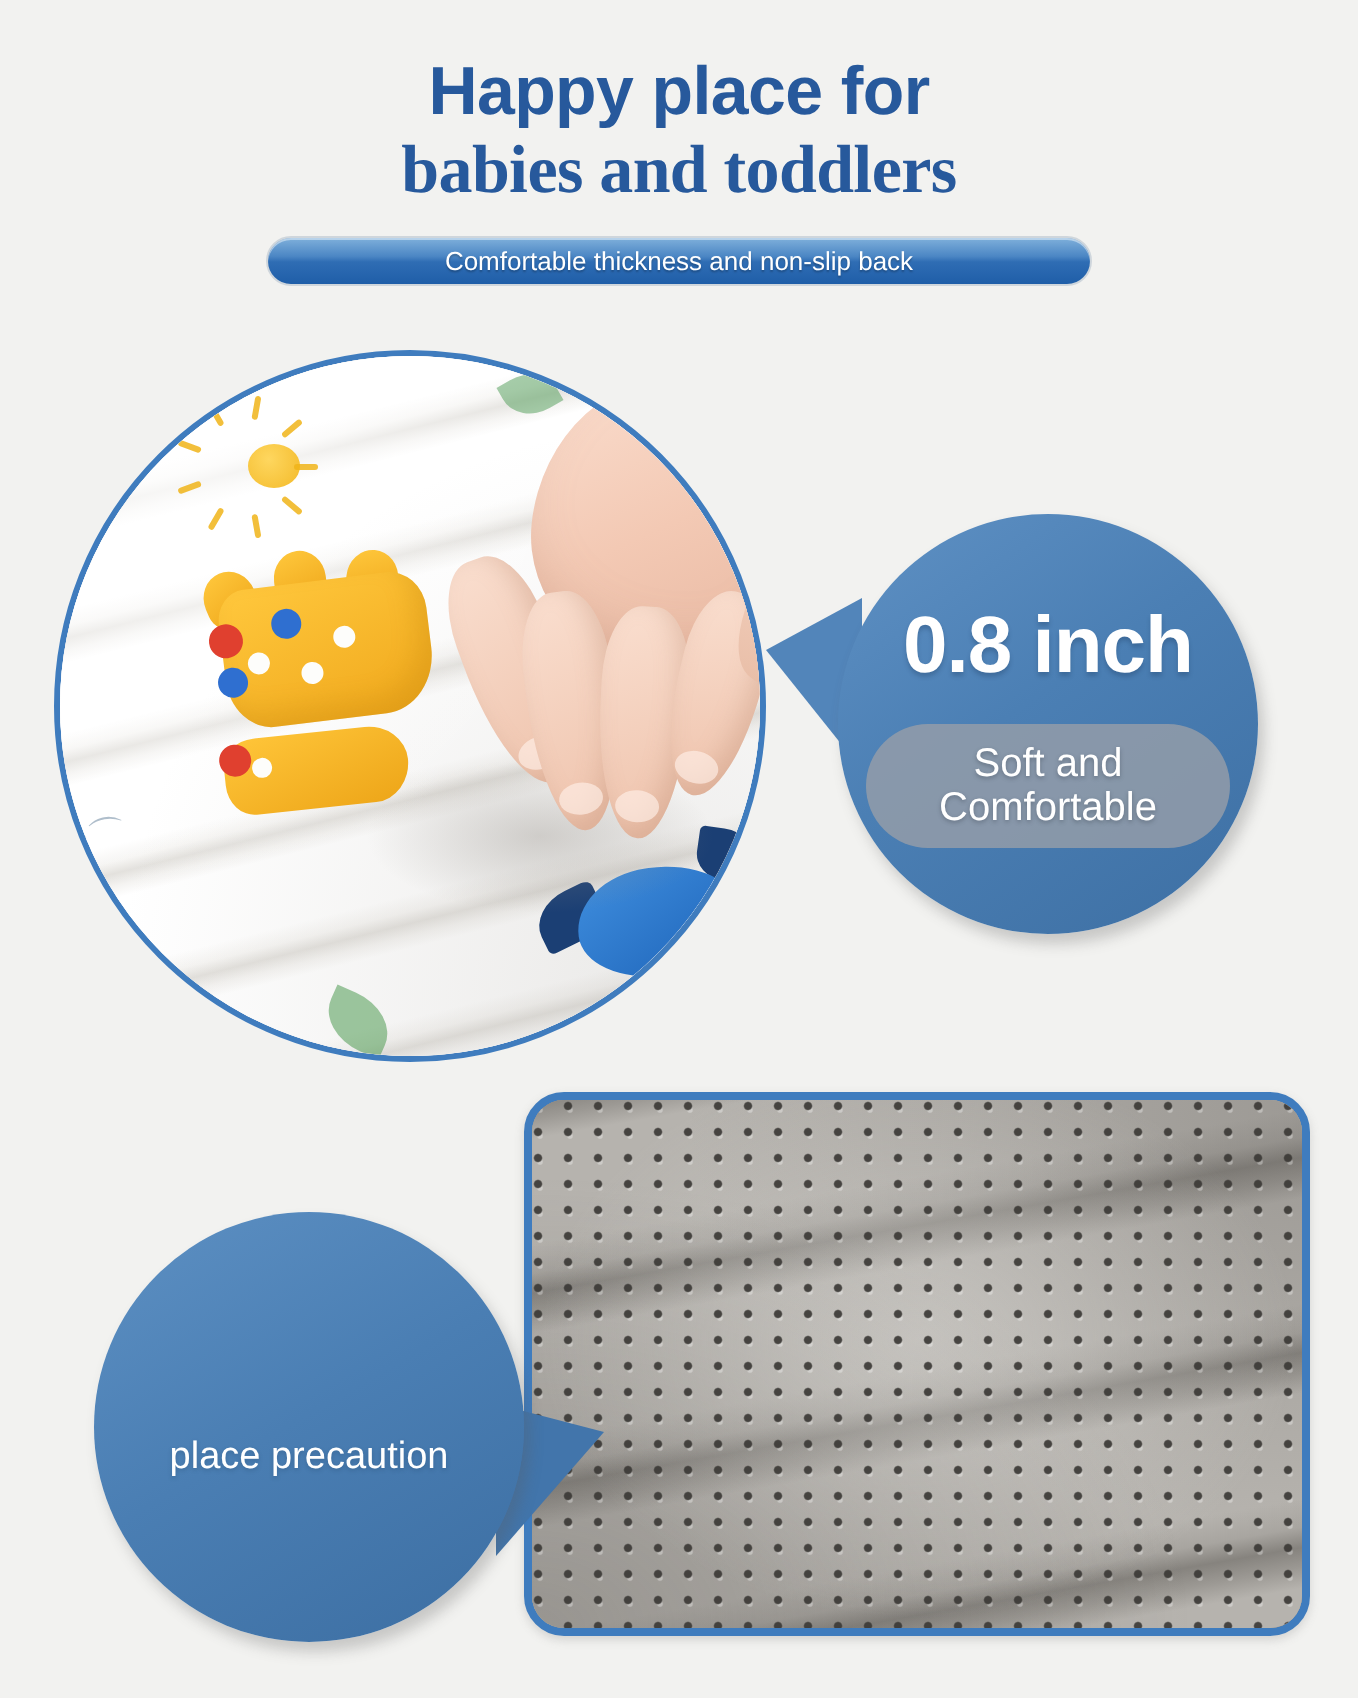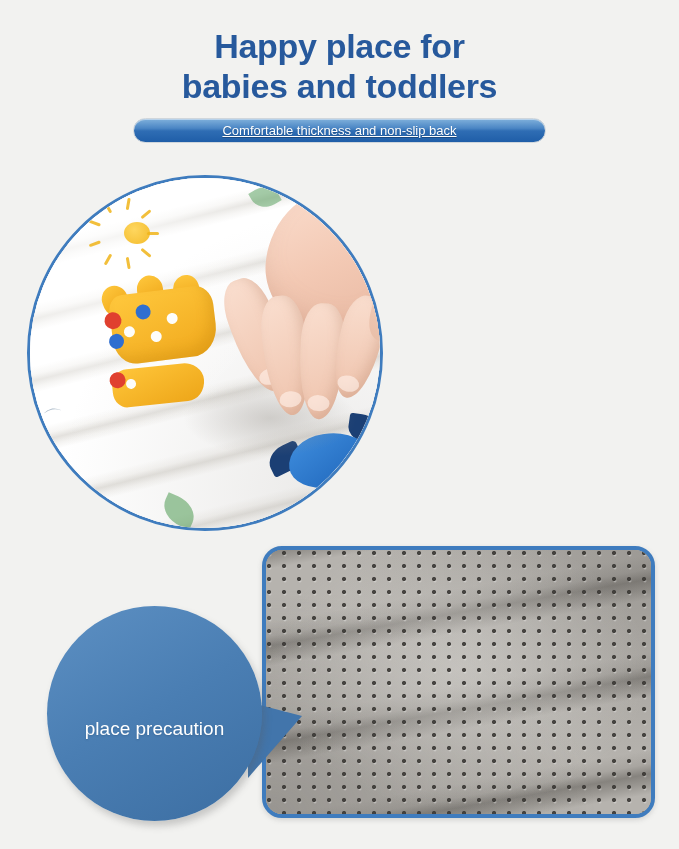--- a/index.html
+++ b/index.html
@@ -19,38 +19,37 @@
   .headline {
     position: absolute;
     top: 26px; left: 0; right: 0;
     text-align: center;
     color: #27599c;
     font-weight: bold;
     font-size: 34px;
     line-height: 1.18;
     letter-spacing: -0.3px;
   }
-  .headline .l2 { display: block; }
+  .headline .l2 { display: block; font-family: Liberation Serif, serif; }
 
   .subbanner {
     position: absolute;
     left: 133px; top: 118px;
     width: 413px; height: 25px;
     border-radius: 13px;
     background: linear-gradient(to bottom, #7fb0db 0%, #4b86c4 40%, #2f6db4 52%, #1f5ea8 100%);
     border: 1px solid #cfd6dc;
     box-shadow: inset 0 1px 0 rgba(255,255,255,.45);
     display: flex; align-items: center; justify-content: center;
   }
   .subbanner span {
     color: #ffffff;
     font-size: 13px;
     font-weight: normal;
     text-shadow: 0 1px 1px rgba(0,0,0,.25);
-    text-decoration: underline;
   }
 
   
   .photo-circle {
     position: absolute;
     left: 27px; top: 175px;
     width: 356px; height: 356px;
     border-radius: 50%;
     border: 3px solid #3f7cbe;
     overflow: hidden;
@@ -412,20 +411,28 @@
             <div class="nail" style="left:10px; top:92px;"></div>
           </div>
         <div class="finger f4">
             <div class="nail" style="left:9px; top:82px;"></div>
           </div>
         <div class="thumb"></div>
       </div>
     </div>
   </div>
 
+  <div class="bubble-inch">
+    <div class="tail"></div>
+    <div class="ball"></div>
+    <div class="inch-text">0.8 inch</div>
+    <div class="soft-pill">
+      <span><span>Soft and</span><br><span>Comfortable</span></span>
+    </div>
+  </div>
 
   <div class="photo-rect">
     <div class="grey-quilt"></div>
     <div class="dots"></div>
   </div>
 
   <div class="bubble-slip">
     <div class="tail"></div>
     <div class="ball"></div>
     <div class="slip-sub">place precaution</div>

